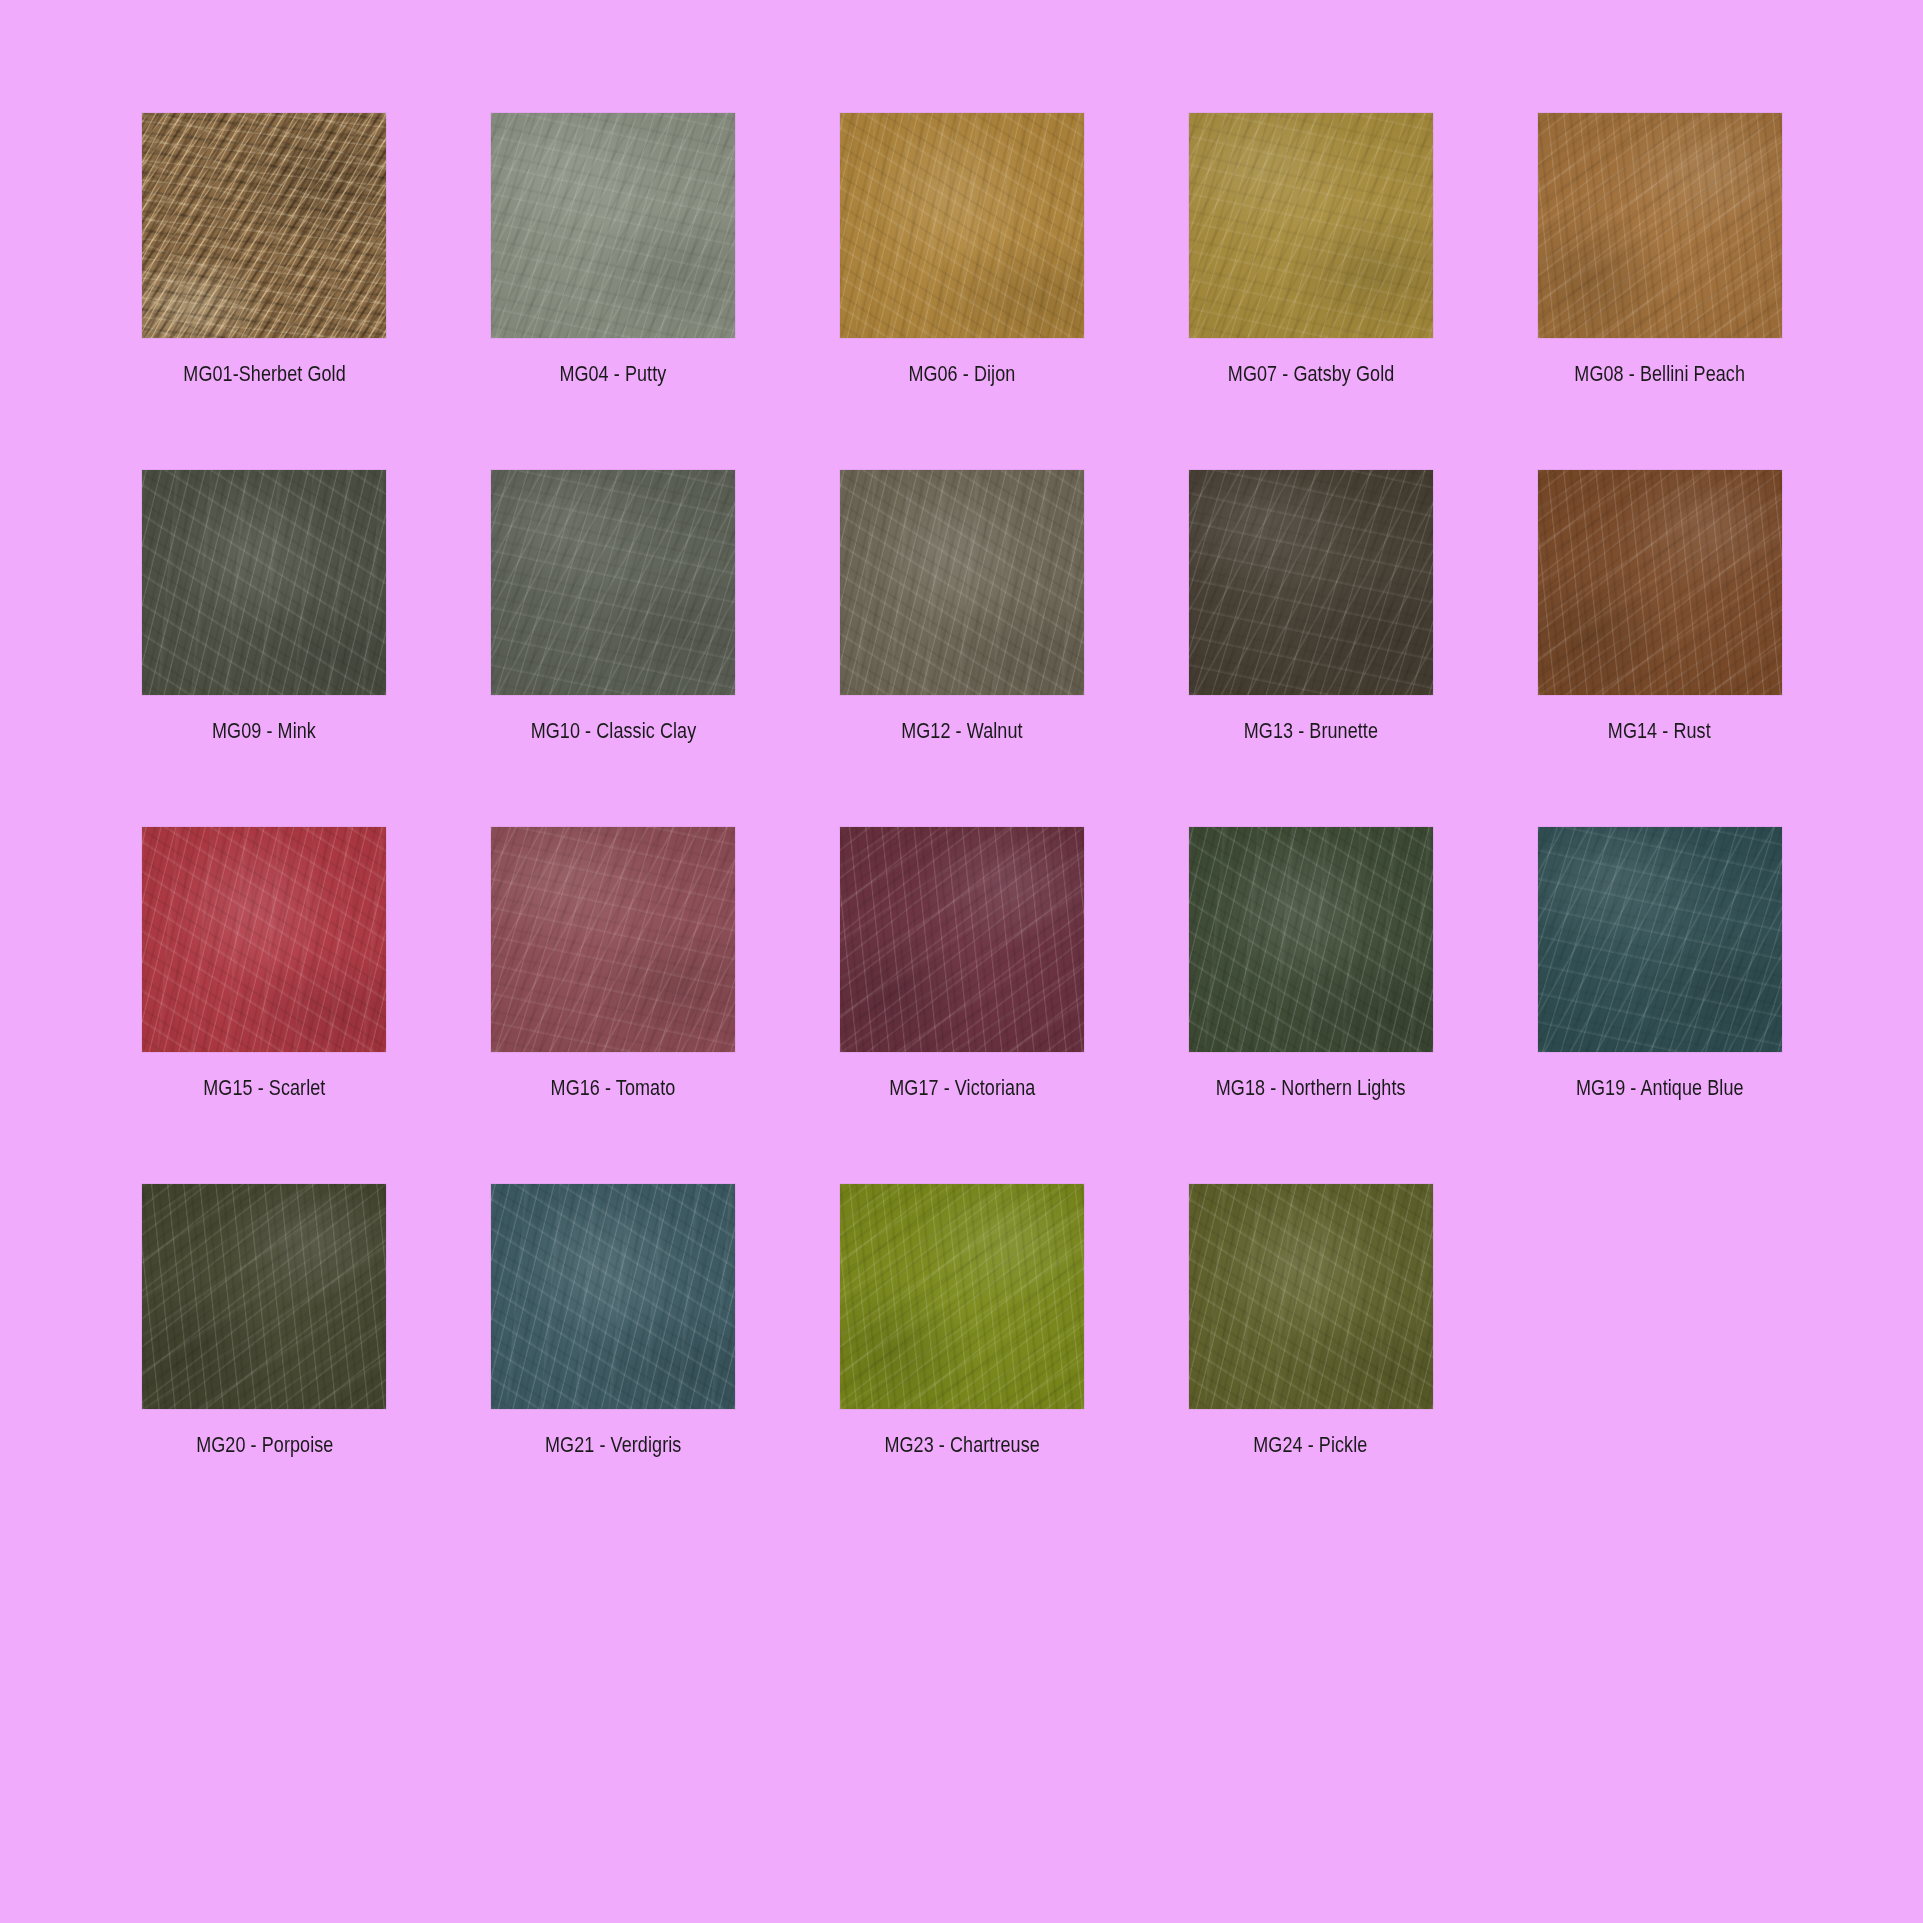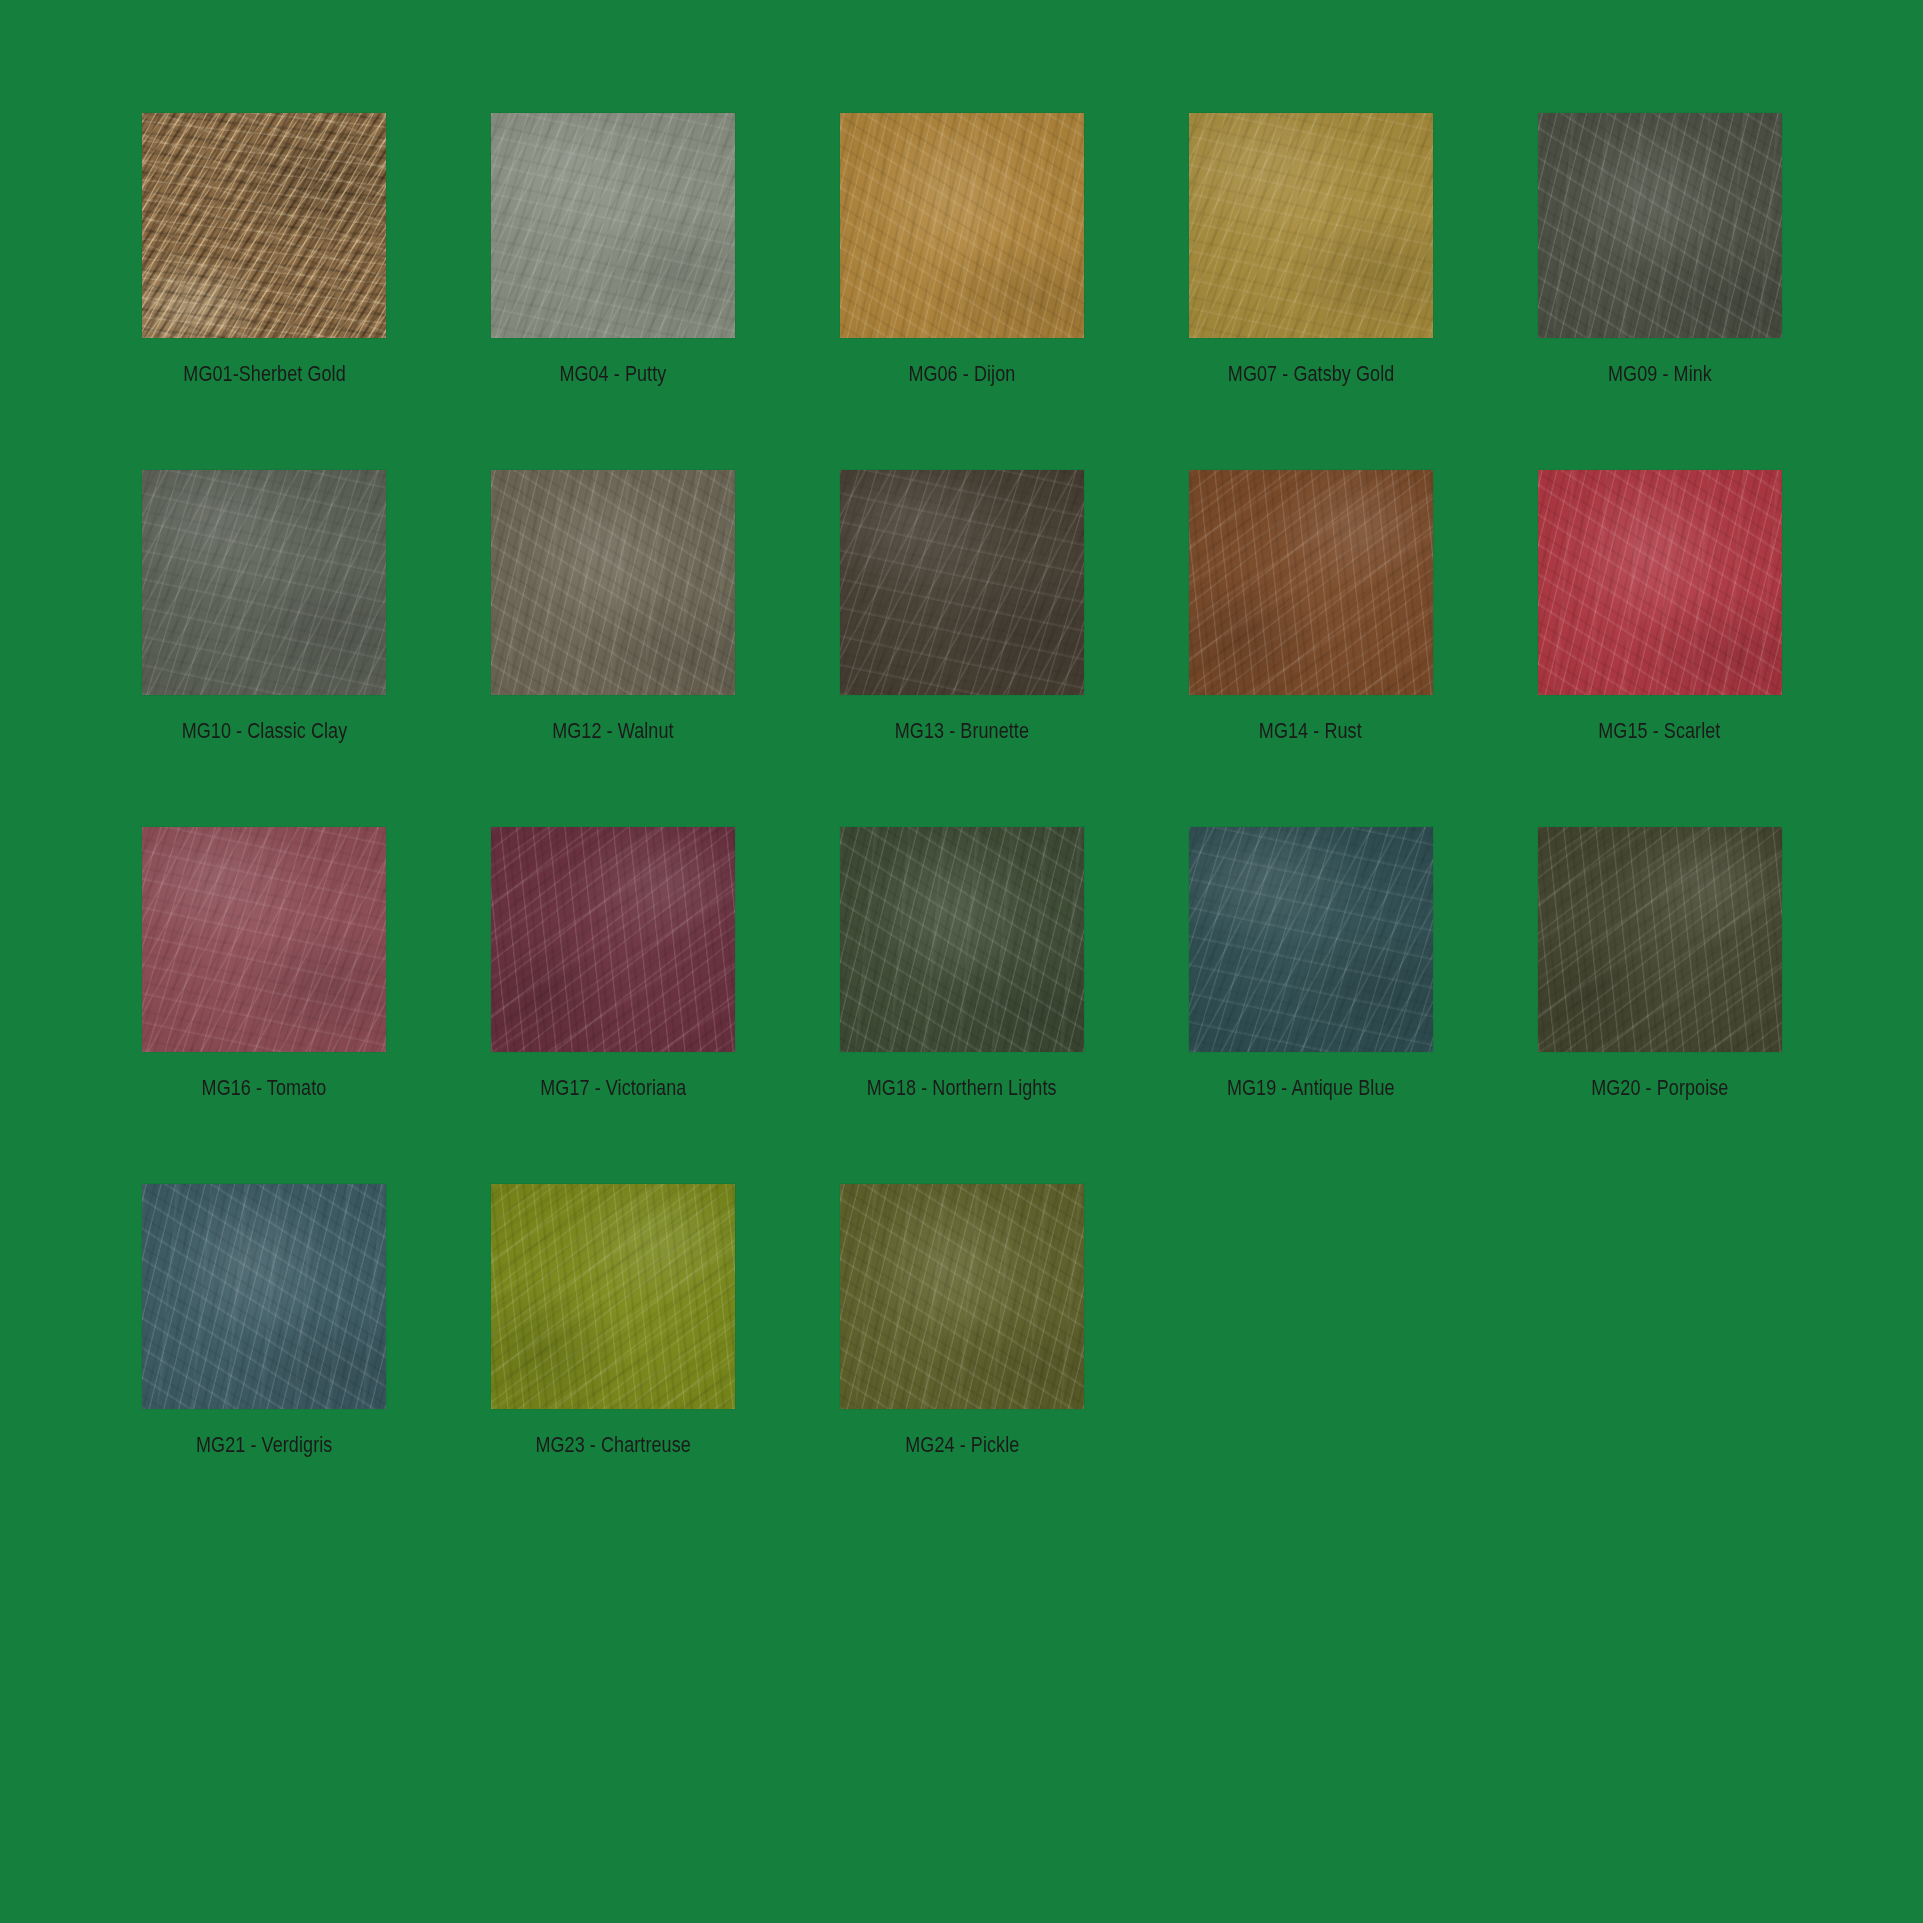--- a/index.html
+++ b/index.html
@@ -13,21 +13,21 @@
     height: 1924px;
     font-family: "Liberation Sans", "DejaVu Sans", sans-serif;
     color: #000000;
     overflow: hidden;
   }
 
   #sheet {
     position: relative;
     width: 1924px;
     height: 1924px;
-    background: #15803d;
+    background: #f0abfc;
     box-sizing: border-box;
     padding: 113px 90px 0 90px;
   }
 
   .swatch-grid {
     display: grid;
     grid-template-columns: repeat(5, 1fr);
     grid-auto-rows: 357px;
     column-gap: 0px;
     row-gap: 0px;
@@ -225,20 +225,26 @@
         <div class="swatch-label">MG06 - Dijon</div>
       </div>
       <div class="swatch-cell">
         <div class="swatch-chip">
           <div class="grain" style="--c: #a88d3c;"></div>
         </div>
         <div class="swatch-label">MG07 - Gatsby Gold</div>
       </div>
       <div class="swatch-cell">
         <div class="swatch-chip">
+          <div class="grain v2" style="--c: #a4723b;"></div>
+        </div>
+        <div class="swatch-label">MG08 - Bellini Peach</div>
+      </div>
+      <div class="swatch-cell">
+        <div class="swatch-chip">
           <div class="grain v3" style="--c: #4c5043;"></div>
         </div>
         <div class="swatch-label">MG09 - Mink</div>
       </div>
       <div class="swatch-cell">
         <div class="swatch-chip">
           <div class="grain" style="--c: #5d6257;"></div>
         </div>
         <div class="swatch-label">MG10 - Classic Clay</div>
       </div>

